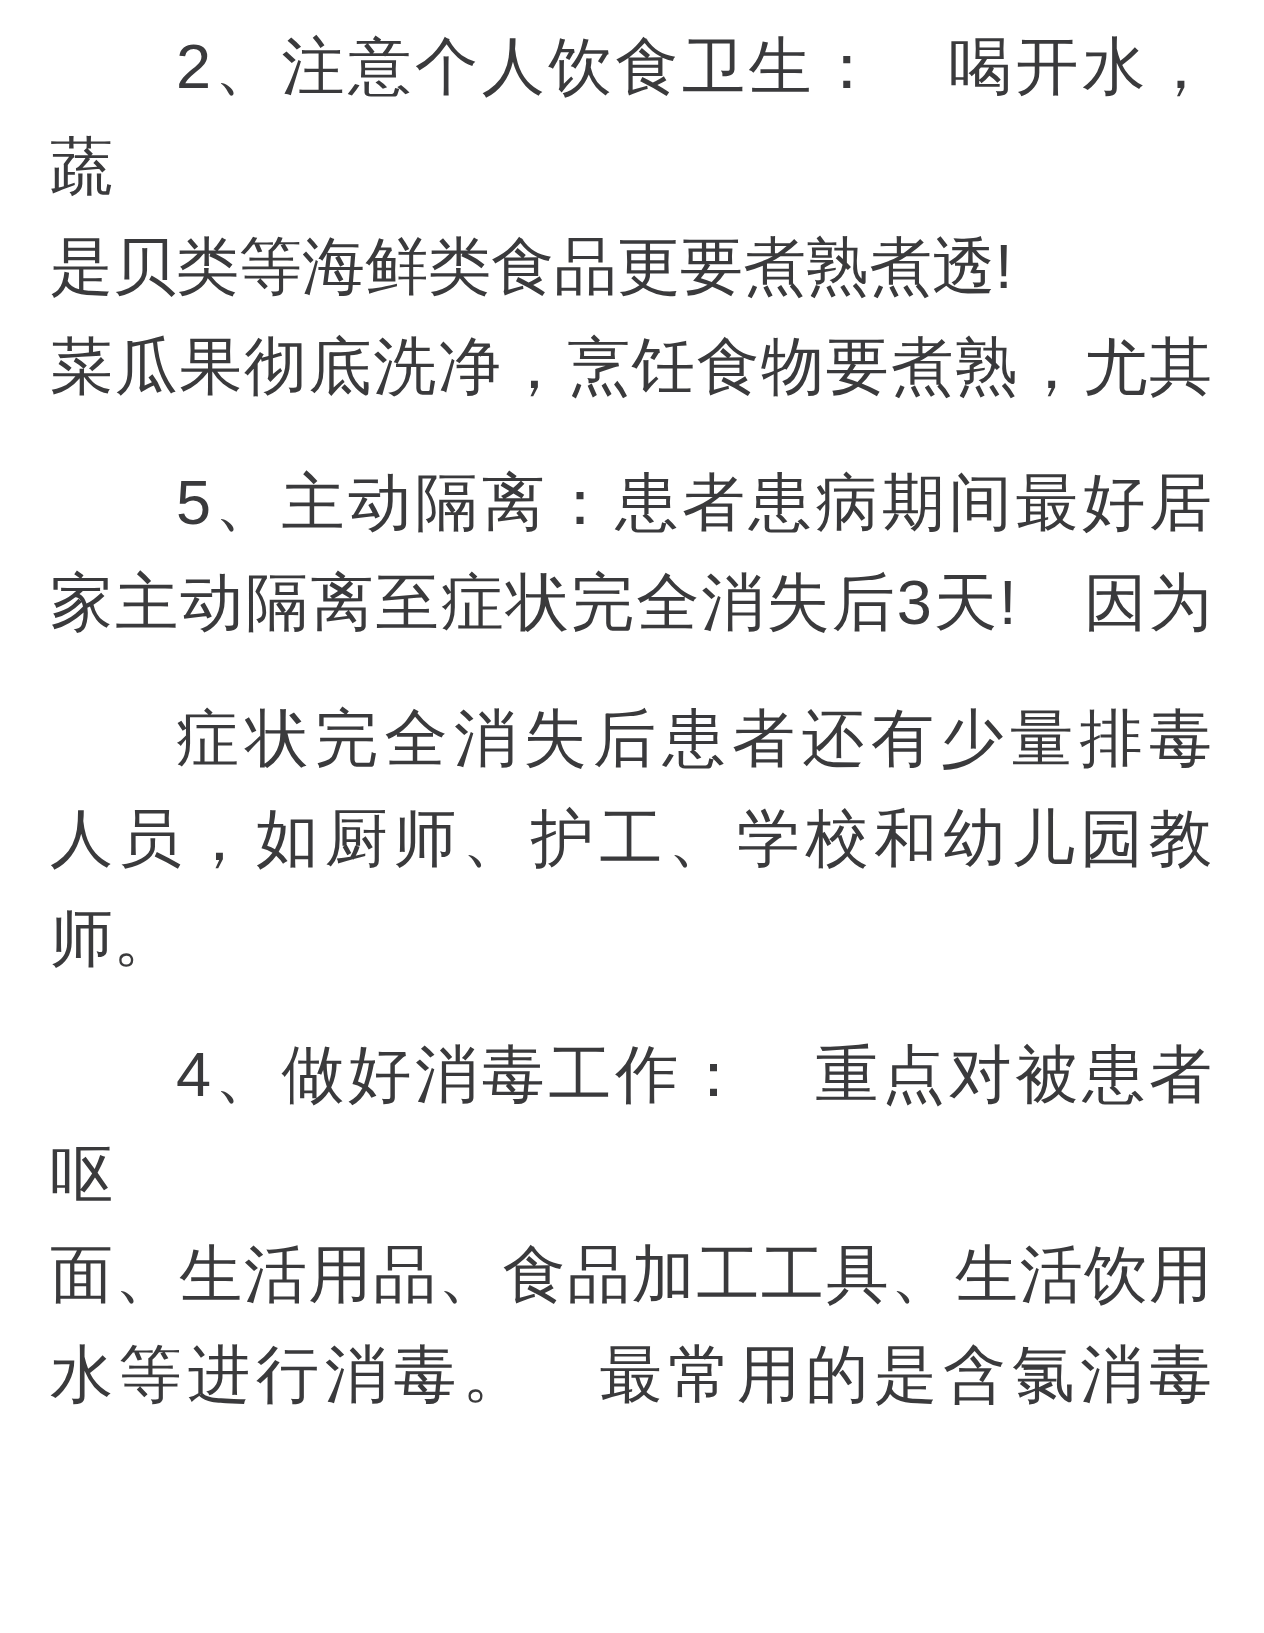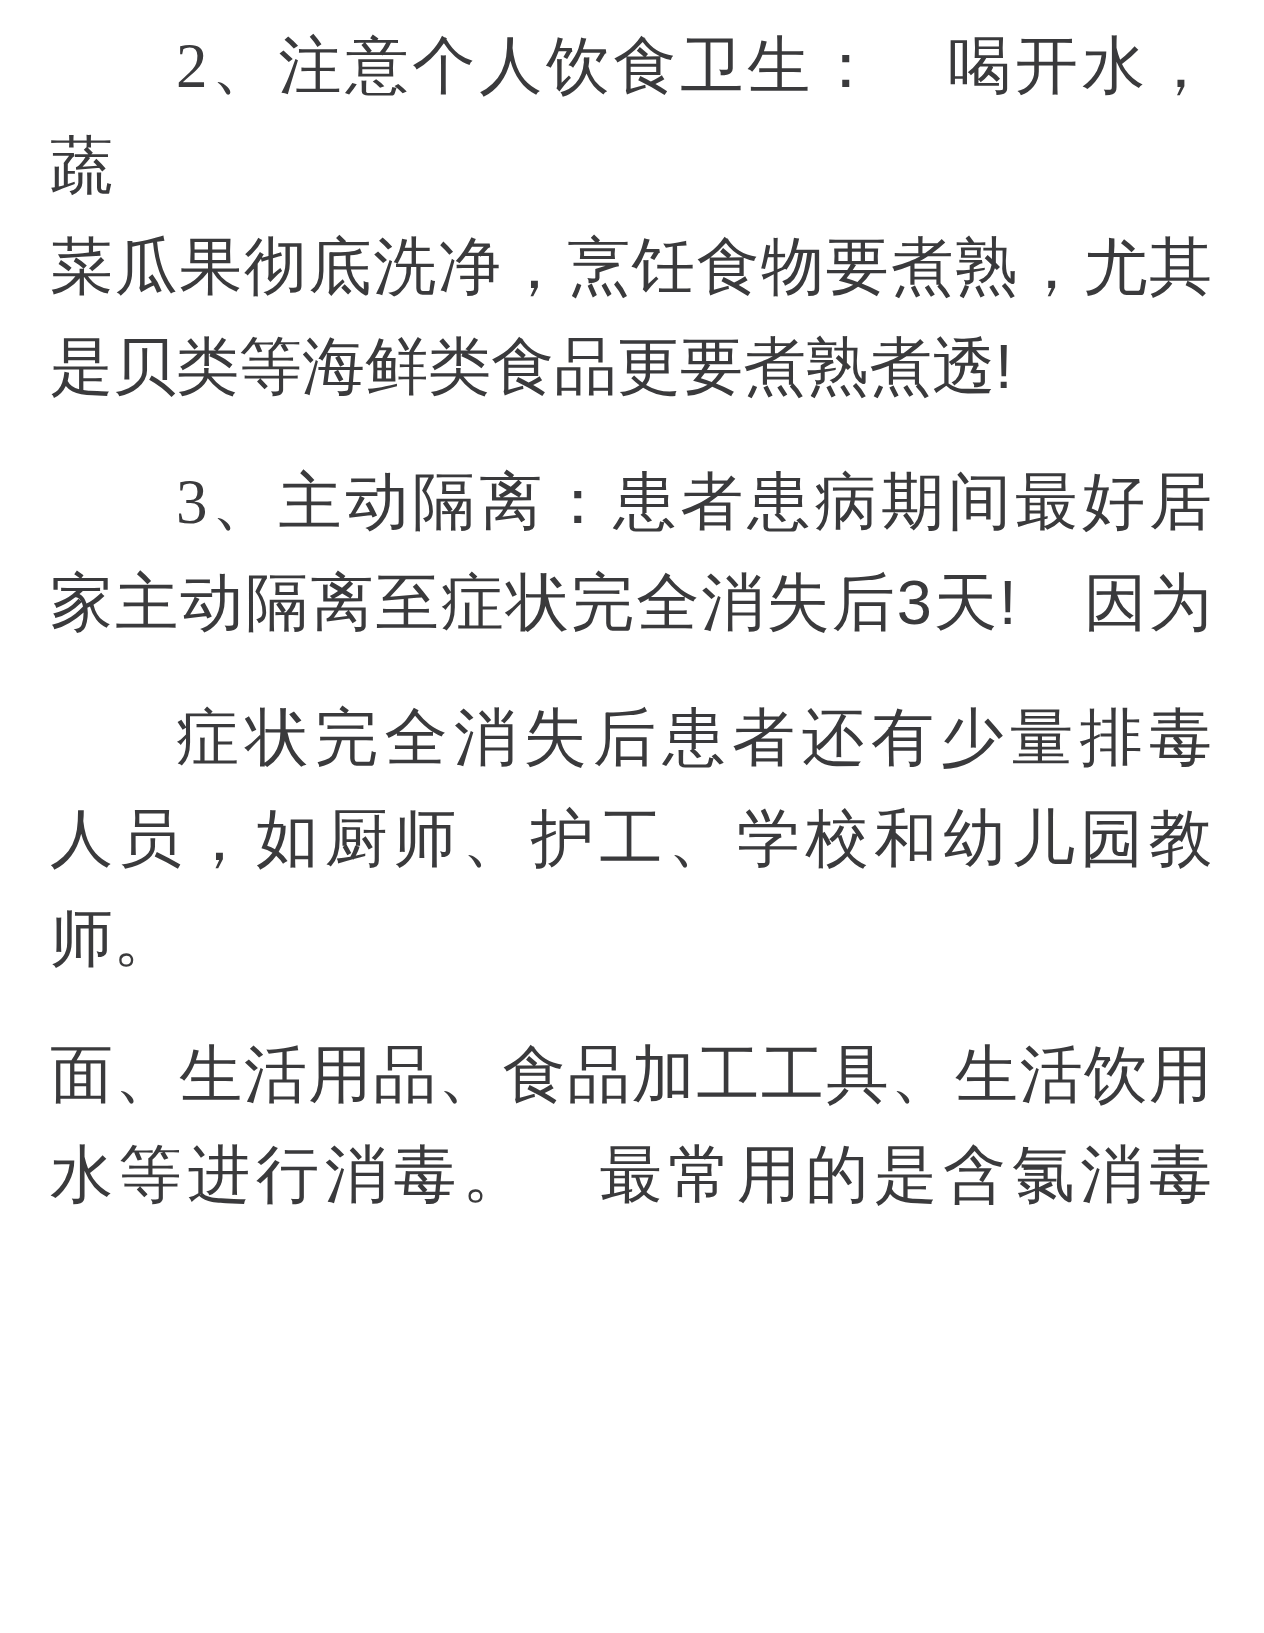--- a/index.html
+++ b/index.html
@@ -29,41 +29,41 @@
     margin-bottom: 0;
   }
   .line {
     text-align: justify;
     text-align-last: justify;
     overflow: hidden;
     white-space: pre-wrap;
   }
   .line.first {
     text-indent: 2em;
-    font-family: Liberation Serif, serif;
   }
   .line.last {
     text-align-last: left;
   }
 </style>
 </head>
 <body>
 
 <div class="article" id="article-body" style="background: rgb(255, 255, 255); color: rgb(58, 58, 60);">
     <div class="para">
       <div class="line first">2、注意个人饮食卫生：　喝开水，蔬</div>
+      <div class="line last">是贝类等海鲜类食品更要煮熟煮透!</div>
       <div class="line">菜瓜果彻底洗净，烹饪食物要煮熟，尤其</div>
-      <div class="line last">是贝类等海鲜类食品更要煮熟煮透!</div>
     </div>
     <div class="para">
-      <div class="line first">3、主动隔离：患者患病期间最好居</div>
+      <div class="line first">5、主动隔离：患者患病期间最好居</div>
       <div class="line">家主动隔离至症状完全消失后3天!　因为</div>
     </div>
     <div class="para">
       <div class="line first">症状完全消失后患者还有少量排毒</div>
       <div class="line">人员，如厨师、护工、学校和幼儿园教</div>
       <div class="line last">师。</div>
     </div>
     <div class="para">
+      <div class="line first">4、做好消毒工作：　重点对被患者呕</div>
       <div class="line">面、生活用品、食品加工工具、生活饮用</div>
       <div class="line">水等进行消毒。　最常用的是含氯消毒</div>
     </div>
   </div>
 
 </body></html>

